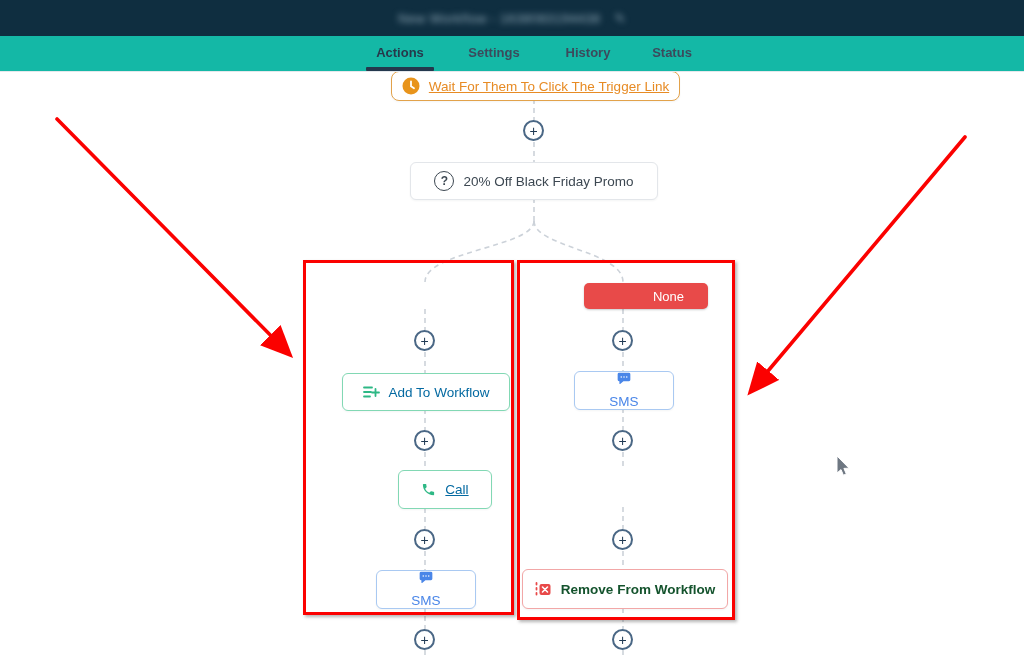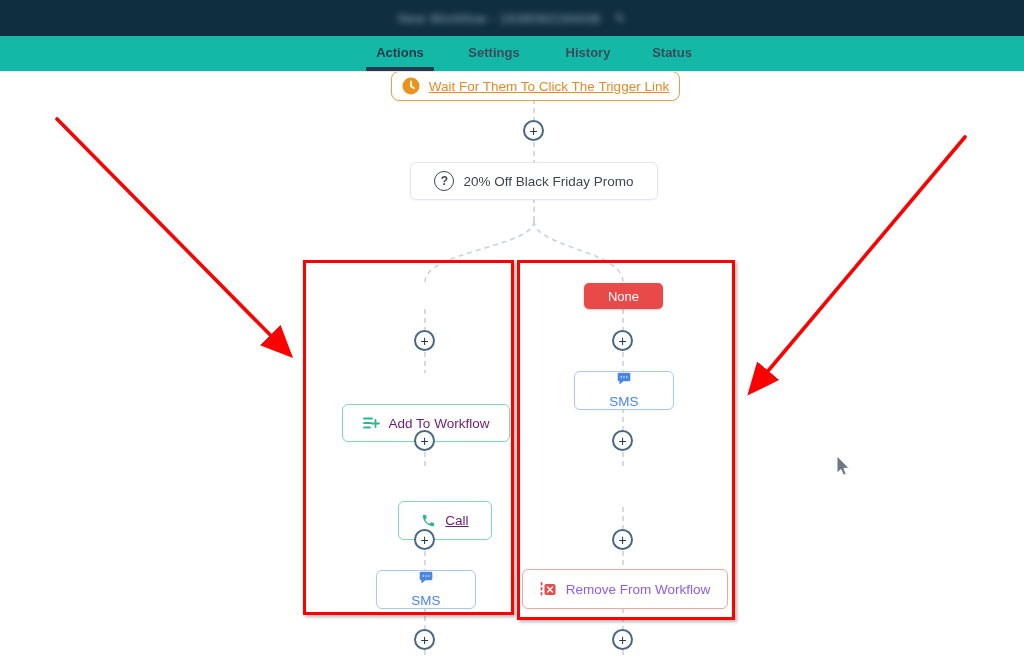--- a/index.html
+++ b/index.html
@@ -18,24 +18,24 @@
        font-weight:600;cursor:pointer;}
   .tab.active{color:#27384b;}
   .tab-underline{position:absolute;left:366px;top:31px;width:68px;height:4px;background:#24384d;border-radius:1px;}
 
   
   .node{position:absolute;background:#fff;border:1px solid #ccc;border-radius:6px;
         display:flex;align-items:center;justify-content:center;gap:9px;
         font-size:13.5px;z-index:2;box-shadow:0 1px 2px rgba(40,50,60,.05);cursor:pointer;}
   .node-wait  {border-color:#e2a24b;color:#e78b24;}
   .node-plain {border-color:#e3e6ea;color:#3d4852;}
-  .node-green {border-color:#82d8b4;color:#701a75;margin-top:31px;}
+  .node-green {border-color:#82d8b4;color:#0369a1;}
   .node-blue  {border-color:#a9c9f2;color:#4a86e8;flex-direction:column;}
   .node-purple{border-color:#cab6ef;color:#8a5fe0;}
-  .node-red   {border-color:#f2a7a7;color:#8b5cf6;}
+  .node-red   {border-color:#f2a7a7;color:#14532d;font-weight:bold;}
 
   .pill{position:absolute;border-radius:5px;color:#fff;font-size:13px;
         display:flex;align-items:center;justify-content:center;z-index:2;cursor:pointer;
         box-shadow:0 1px 2px rgba(40,50,60,.25);}
   .pill-blue{background:#4a7de9;}
   .pill-red {background:#e84a49;}
 
   .plus-step{position:absolute;width:21px;height:21px;box-sizing:border-box;
              border:2px solid #4a6785;border-radius:50%;background:#fff;color:#203a54;
              display:flex;align-items:center;justify-content:center;
@@ -156,21 +156,21 @@
       <circle cx="9" cy="6.5" r="1" fill="#fff"></circle>
       <circle cx="12.6" cy="6.5" r="1" fill="#fff"></circle>
     </svg>
     <span>SMS</span>
   </div>
 
   <div class="plus-step" style="left:414px;top:629px;">
     <span>+</span>
   </div>
 
-  <div class="pill pill-red" style="left:584px;top:283px;width:79px;height:26px;">None</div>
+  <div class="pill pill-red" style="left:584px;top:283px;width:79px;height:26px;padding-left:45px;">None</div>
 
   <div class="plus-step" style="left:612px;top:330px;">
     <span>+</span>
   </div>
 
   <div class="node node-blue" style="left:574px;top:371px;width:98px;height:37px;">
     <svg width="18" height="17" viewBox="0 0 18 17">
       <path fill="#4a86e8" d="M2.5 1h13a1.8 1.8 0 0 1 1.8 1.8v7.4a1.8 1.8 0 0 1-1.8 1.8H8.2L4 15.6a.6.6 0 0 1-1-.5V12h-.5A1.8 1.8 0 0 1 .7 10.2V2.8A1.8 1.8 0 0 1 2.5 1z"></path>
       <circle cx="5.4" cy="6.5" r="1" fill="#fff"></circle>
       <circle cx="9" cy="6.5" r="1" fill="#fff"></circle>

